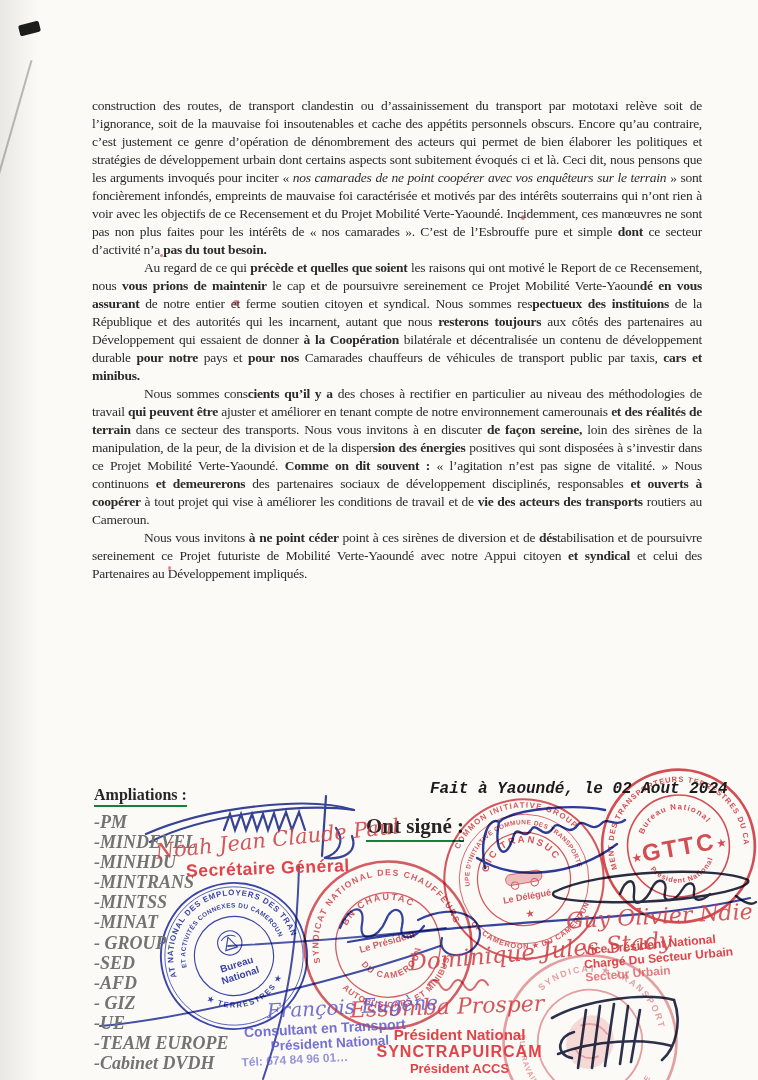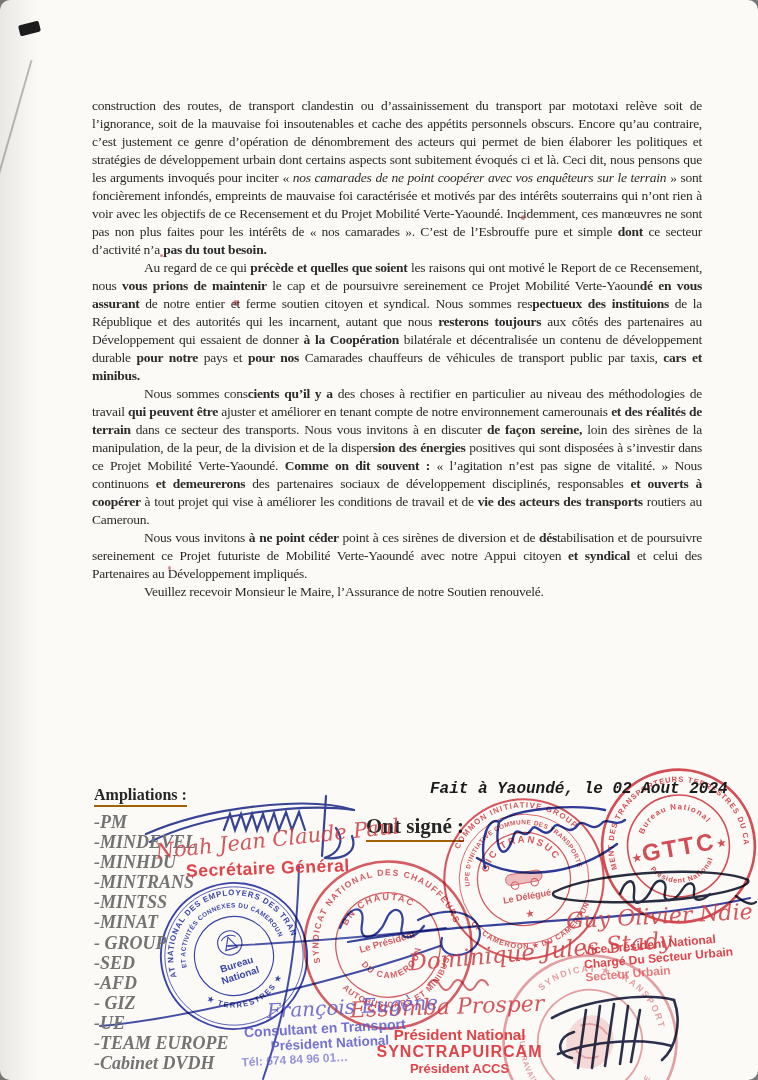--- a/index.html
+++ b/index.html
@@ -1,30 +1,30 @@
 <!DOCTYPE html>
 <html><head>
 <meta charset="utf-8">
 <style>
   html,body{margin:0;padding:0;background:#777;}
   .page{position:relative;width:758px;height:1080px;margin:0 auto;background:#fbfaf6;overflow:hidden;
-        font-family:"Liberation Serif",serif;color:#262626;border-radius:10px;}
+        font-family:"Liberation Serif",serif;color:#262626;}
   .page::before{content:"";position:absolute;left:0;top:0;width:38px;height:100%;
         background:linear-gradient(to right,rgba(70,70,70,.10),rgba(70,70,70,0));pointer-events:none;}
   .abs{position:absolute;}
   
   .body-text{position:absolute;left:92px;top:97px;width:610px;font-size:13.5px;line-height:18px;
         letter-spacing:-0.25px;text-align:justify;color:#2b2b2b;}
   .body-text p{margin:0;}
   .body-text p + p{}
   .body-text p.ind{text-indent:52px;}
   .b{font-weight:bold;}
   .i{font-style:italic;}
   
-  .label-underline{font-size:16px;font-weight:bold;border-bottom:2px solid #a16207;padding-bottom:1px;}
+  .label-underline{font-size:16px;font-weight:bold;border-bottom:2px solid #15803d;padding-bottom:1px;}
   .date-line{font-size:16px;font-weight:bold;font-style:italic;color:#1b1b1b;z-index:3;font-family:Liberation Mono, monospace;}
   .amp-list{font-size:18px;font-weight:bold;font-style:italic;color:#737373;z-index:3;}
   .amp-list .list-item{height:20.1px;}
   
   .script{font-family:"DejaVu Serif",serif;font-style:italic;white-space:nowrap;}
   .red-script{color:#cf4147;opacity:.88;}
   .stamp-text-red{font-family:"Liberation Sans",sans-serif;font-weight:bold;color:#e0444b;}
   .stamp-text-blue{font-family:"Liberation Sans",sans-serif;font-weight:bold;color:rgba(92,88,202,.85);}
   .blue-script{color:rgba(92,88,202,.85);}
   .mult{mix-blend-mode:multiply;}
@@ -42,21 +42,20 @@
   <div class="speck" style="left:233px;top:300px;width:6px;height:6px;"></div>
   <div class="speck" style="left:521px;top:215px;width:4px;height:5px;"></div>
   <div class="speck" style="left:160px;top:254px;width:3px;height:3px;"></div>
   <div class="speck" style="left:168px;top:566px;width:3px;height:4px;"></div>
 
   <div class="body-text">
       <p><span>construction des routes, de transport clandestin ou d’assainissement du transport par mototaxi relève soit de l’ignorance, soit de la mauvaise foi insoutenables et cache des appétits personnels obscurs. Encore qu’au contraire, c’est justement ce genre d’opération de dénombrement des acteurs qui permet de bien élaborer les politiques et stratégies de développement urbain dont certains aspects sont subitement évoqués ci et là. Ceci dit, nous pensons que les arguments invoqués pour inciter « </span><span class="i">nos camarades de ne point coopérer avec vos enquêteurs sur le terrain</span><span> » sont foncièrement infondés, empreints de mauvaise foi caractérisée et motivés par des intérêts souterrains qui n’ont rien à voir avec les objectifs de ce Recensement et du Projet Mobilité Verte-Yaoundé. Incidemment, ces manœuvres ne sont pas non plus faites pour les intérêts de « nos camarades ». C’est de l’Esbrouffe pure et simple </span><span class="b">dont</span><span> ce secteur d’activité n’a </span><span class="b">pas du tout besoin.</span></p>
       <p class="ind"><span>Au regard de ce qui </span><span class="b">précède et quelles que soient</span><span> les raisons qui ont motivé le Report de ce Recensement, nous </span><span class="b">vous prions de maintenir</span><span> le cap et de poursuivre sereinement ce Projet Mobilité Verte-Yaoun</span><span class="b">dé en vous assurant</span><span> de notre entier et ferme soutien citoyen et syndical. Nous sommes res</span><span class="b">pectueux des instituions</span><span> de la République et des autorités qui les incarnent, autant que nous </span><span class="b">resterons toujours</span><span> aux côtés des partenaires au Développement qui essaient de donner </span><span class="b">à la Coopération</span><span> bilatérale et décentralisée un contenu de développement durable </span><span class="b">pour notre</span><span> pays et </span><span class="b">pour nos</span><span> Camarades chauffeurs de véhicules de transport public par taxis, </span><span class="b">cars et minibus.</span></p>
       <p class="ind"><span>Nous sommes cons</span><span class="b">cients qu’il y a</span><span> des choses à rectifier en particulier au niveau des méthodologies de travail </span><span class="b">qui peuvent être</span><span> ajuster et améliorer en tenant compte de notre environnement camerounais </span><span class="b">et des réalités de terrain</span><span> dans ce secteur des transports. Nous vous invitons à en discuter </span><span class="b">de façon sereine,</span><span> loin des sirènes de la manipulation, de la peur, de la division et de la disper</span><span class="b">sion des énergies</span><span> positives qui sont disposées à s’investir dans ce Projet Mobilité Verte-Yaoundé. </span><span class="b">Comme on dit souvent : </span><span>« l’agitation n’est pas signe de vitalité. » Nous continuons </span><span class="b">et demeurerons</span><span> des partenaires sociaux de développement disciplinés, responsables </span><span class="b">et ouverts à coopérer</span><span> à tout projet qui vise à améliorer les conditions de travail et de </span><span class="b">vie des acteurs des transports</span><span> routiers au Cameroun.</span></p>
       <p class="ind"><span>Nous vous invitons </span><span class="b">à ne point céder</span><span> point à ces sirènes de diversion et de </span><span class="b">dés</span><span>tabilisation et de poursuivre sereinement ce Projet futuriste de Mobilité Verte-Yaoundé avec notre Appui citoyen </span><span class="b">et syndical</span><span> et celui des Partenaires au Développement impliqués.</span></p>
-      <p class="ind"><span>Veuillez recevoir Monsieur le Maire, l’Assurance de notre Soutien renouvelé.</span></p>
     </div>
 
   <div class="abs label-underline" style="left:94px;top:786px;">Ampliations :</div>
   <div class="abs date-line" style="left:430px;top:780px;">Fait à Yaoundé, le 02 Aout 2024</div>
   <div class="abs label-underline" style="left:366px;top:814px;font-size:21px;">Ont signé :</div>
 
   <div class="abs amp-list" style="left:94px;top:812px;">
       <div class="list-item">-PM</div>
       <div class="list-item">-MINDEVEL</div>
       <div class="list-item">-MINHDU</div>

